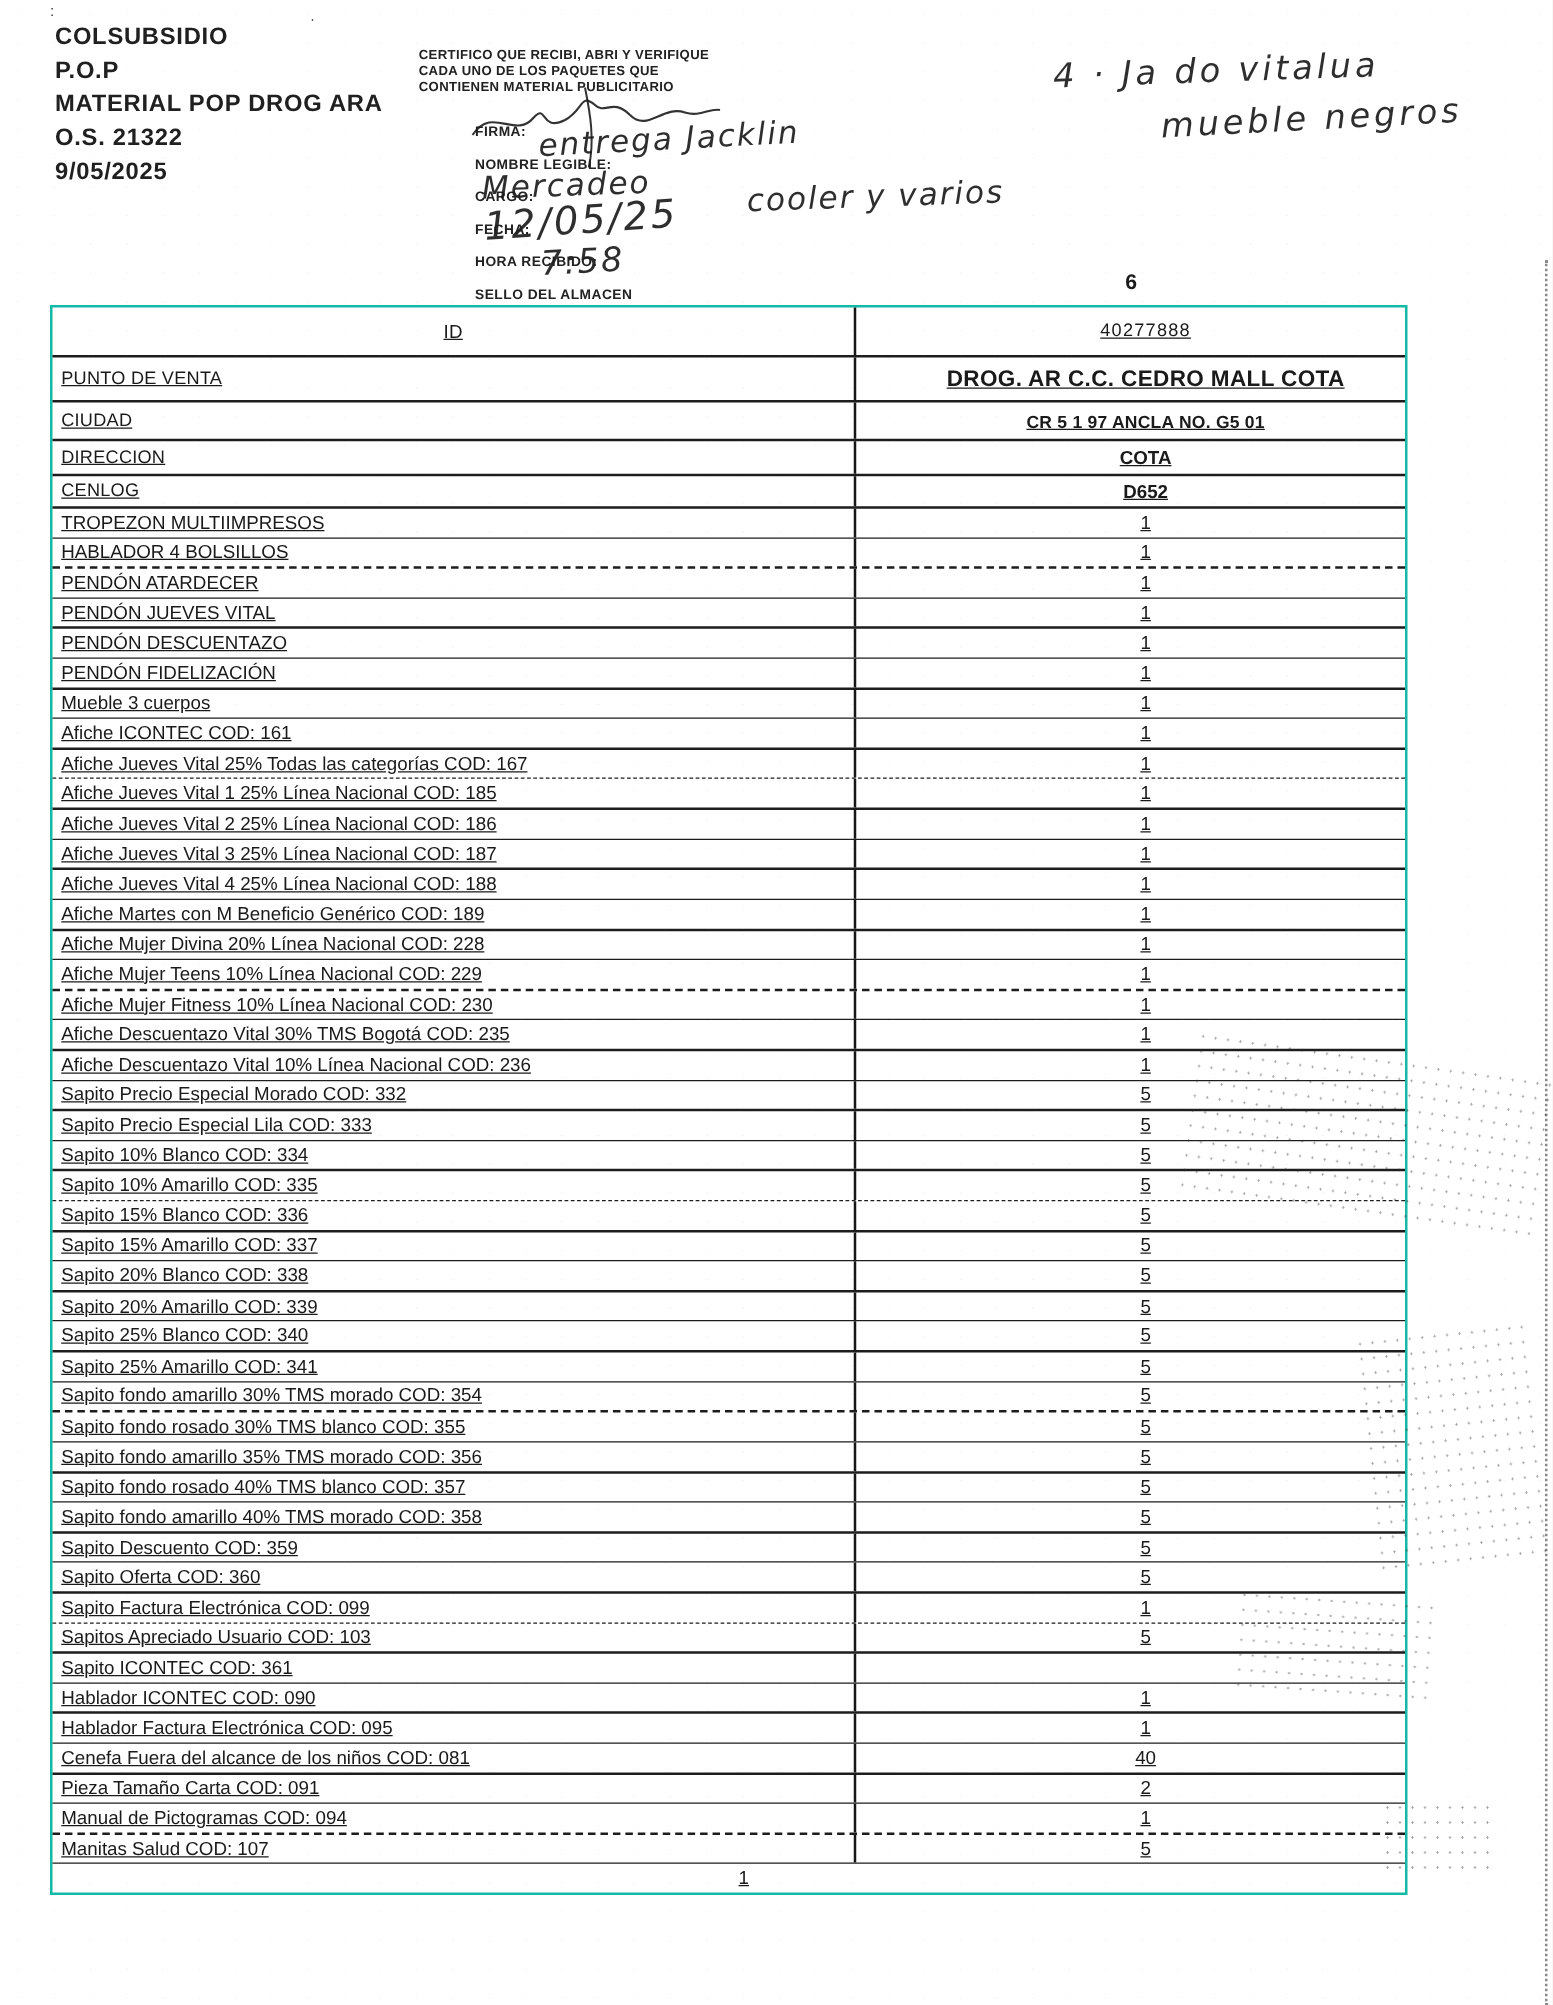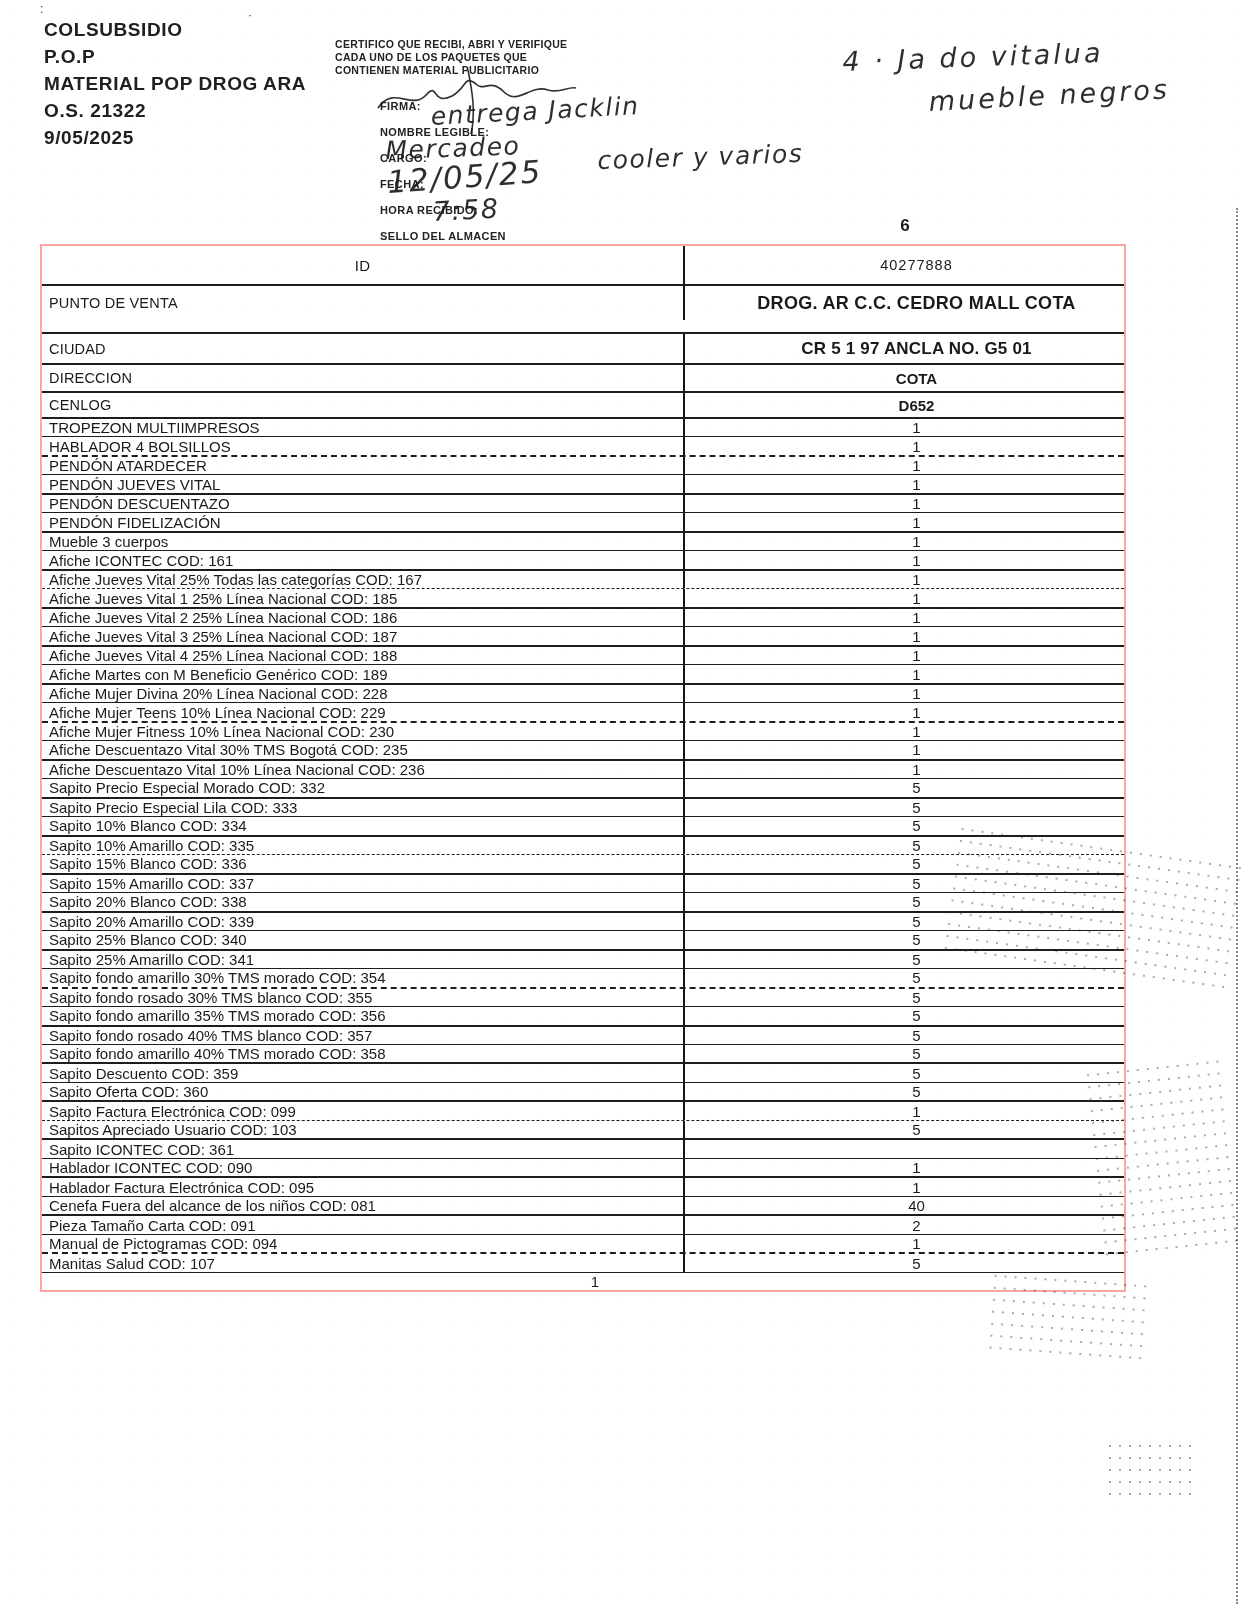--- a/index.html
+++ b/index.html
@@ -41,40 +41,40 @@
   .hw-fecha{left:386px;top:164px;font-size:31px;transform:rotate(-4deg);letter-spacing:2px;}
   .hw-hora{left:432px;top:196px;font-size:27px;transform:rotate(-3deg);}
   .hw-ann1{left:842px;top:46px;font-size:27px;transform:rotate(-2deg);letter-spacing:3px;}
   .hw-ann2{left:928px;top:86px;font-size:27px;transform:rotate(-3deg);letter-spacing:3px;}
   .sig{position:absolute;left:372px;top:66px;}
   
   .pagenum{position:absolute;left:820px;top:216px;width:170px;text-align:center;
     font-size:17px;font-weight:700;color:#1a1a1a;}
   
   .doc-table{
-    position:absolute;left:40px;top:244px;width:1086px;height:1048px;
-    border:2px solid #fca5a5;box-sizing:border-box;
-    display:flex;flex-direction:column;background:#fff;
+    position:absolute;left:40px;top:244px;width:1086px;height:1272px;
+    border:2px solid #14b8a6;box-sizing:border-box;
+    display:flex;flex-direction:column;background:#fff;text-decoration:underline;
   }
   .rows-wrap{display:contents;}
   .trow{display:flex;border-top:2px solid #1d1d1d;box-sizing:border-box;min-height:0;}
   .cell-label{width:643px;border-right:2px solid #161616;box-sizing:border-box;
     display:flex;align-items:center;padding-left:7px;overflow:hidden;}
   .cell-value{flex:1;display:flex;align-items:center;justify-content:center;overflow:hidden;padding-left:24px;}
   
   .info-row .cell-label{font-size:14.5px;letter-spacing:.2px;}
   .info-0{flex:0 0 38px;border-top:none;}
   .info-1{flex:0 0 36px;}
-  .info-2{flex:0 0 31px;margin-top:12px;}
+  .info-2{flex:0 0 31px;}
   .info-3{flex:0 0 28px;}
   .info-4{flex:0 0 26px;}
   .info-0 .cell-label{justify-content:center;padding-left:0;font-size:15px;}
   .info-0 .cell-value{font-size:14.5px;letter-spacing:1px;}
   .info-1 .cell-value{font-size:18px;font-weight:700;letter-spacing:.3px;}
-  .info-2 .cell-value{font-size:17px;font-weight:600;letter-spacing:.2px;}
+  .info-2 .cell-value{font-size:14px;font-weight:600;letter-spacing:.2px;}
   .info-3 .cell-value{font-size:15px;font-weight:700;}
   .info-4 .cell-value{font-size:15px;font-weight:700;}
   
   .item-row{flex:1 1 0;}
   .item-row .cell-label{font-size:15px;}
   .item-row .cell-value{font-size:15px;}
   .item-row:nth-child(even){border-top-width:1px;}
   .item-row:nth-child(7n+3){border-top-style:dashed;}
   
   .edge-line{position:absolute;left:1236px;top:208px;height:1396px;width:0;

